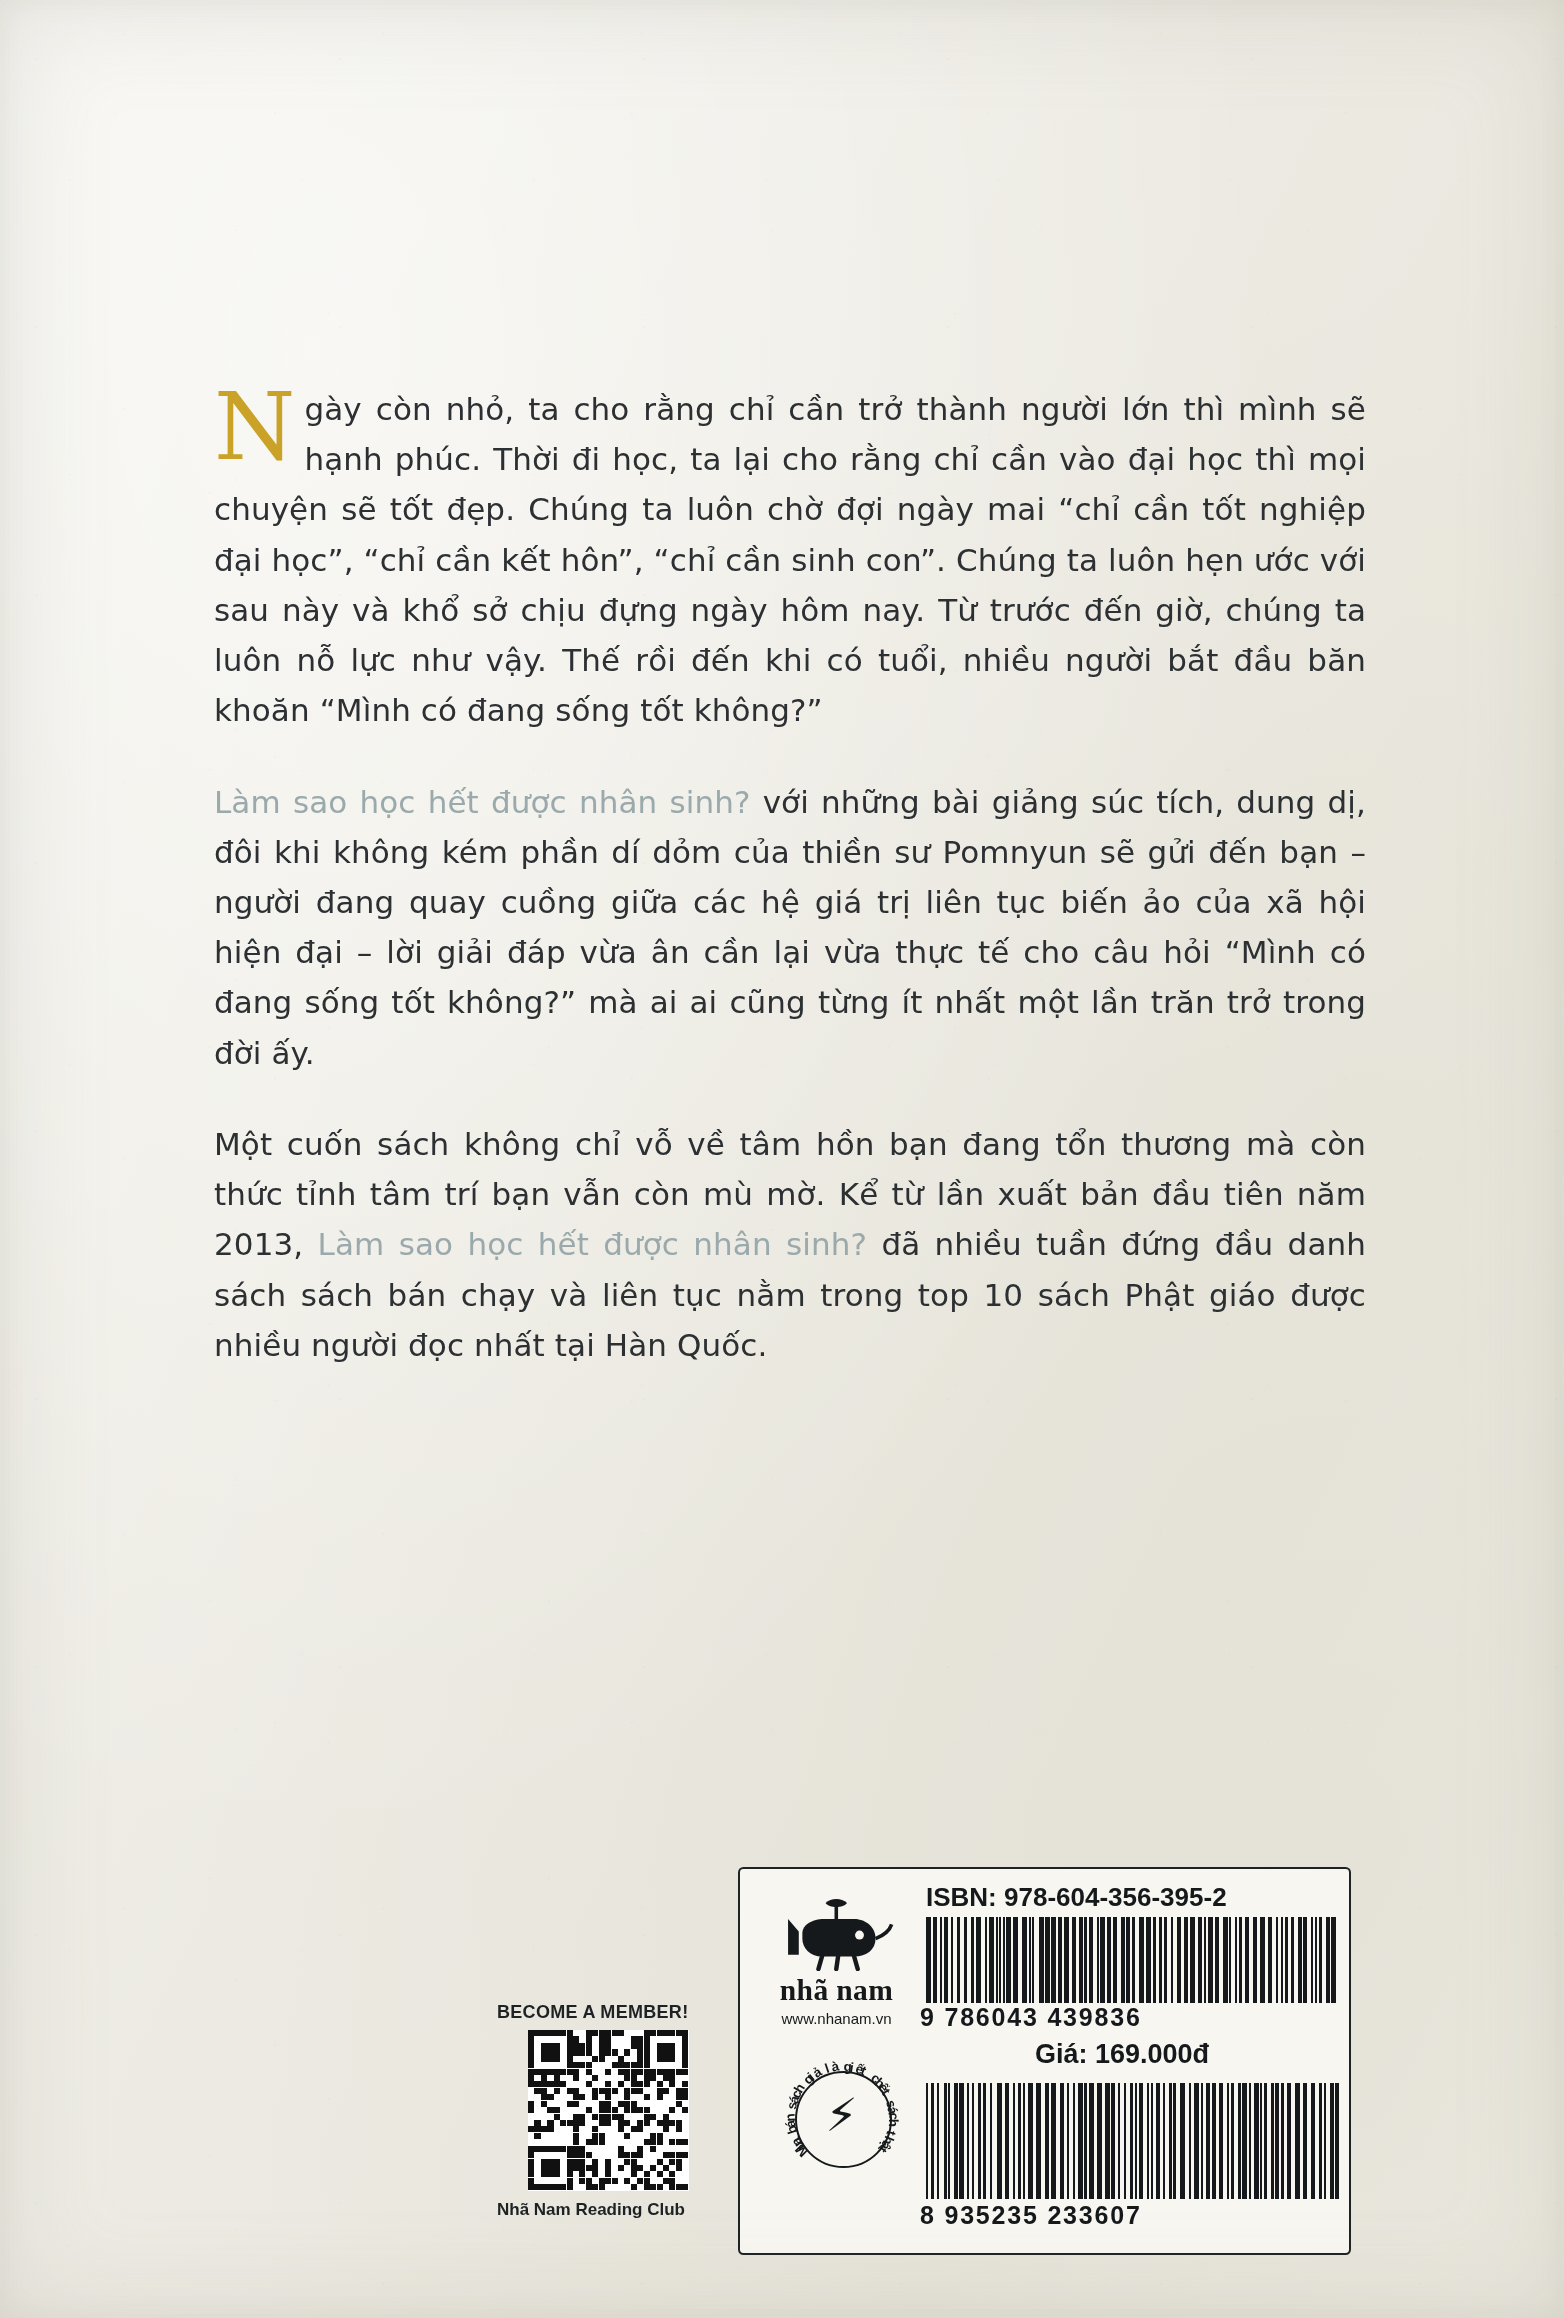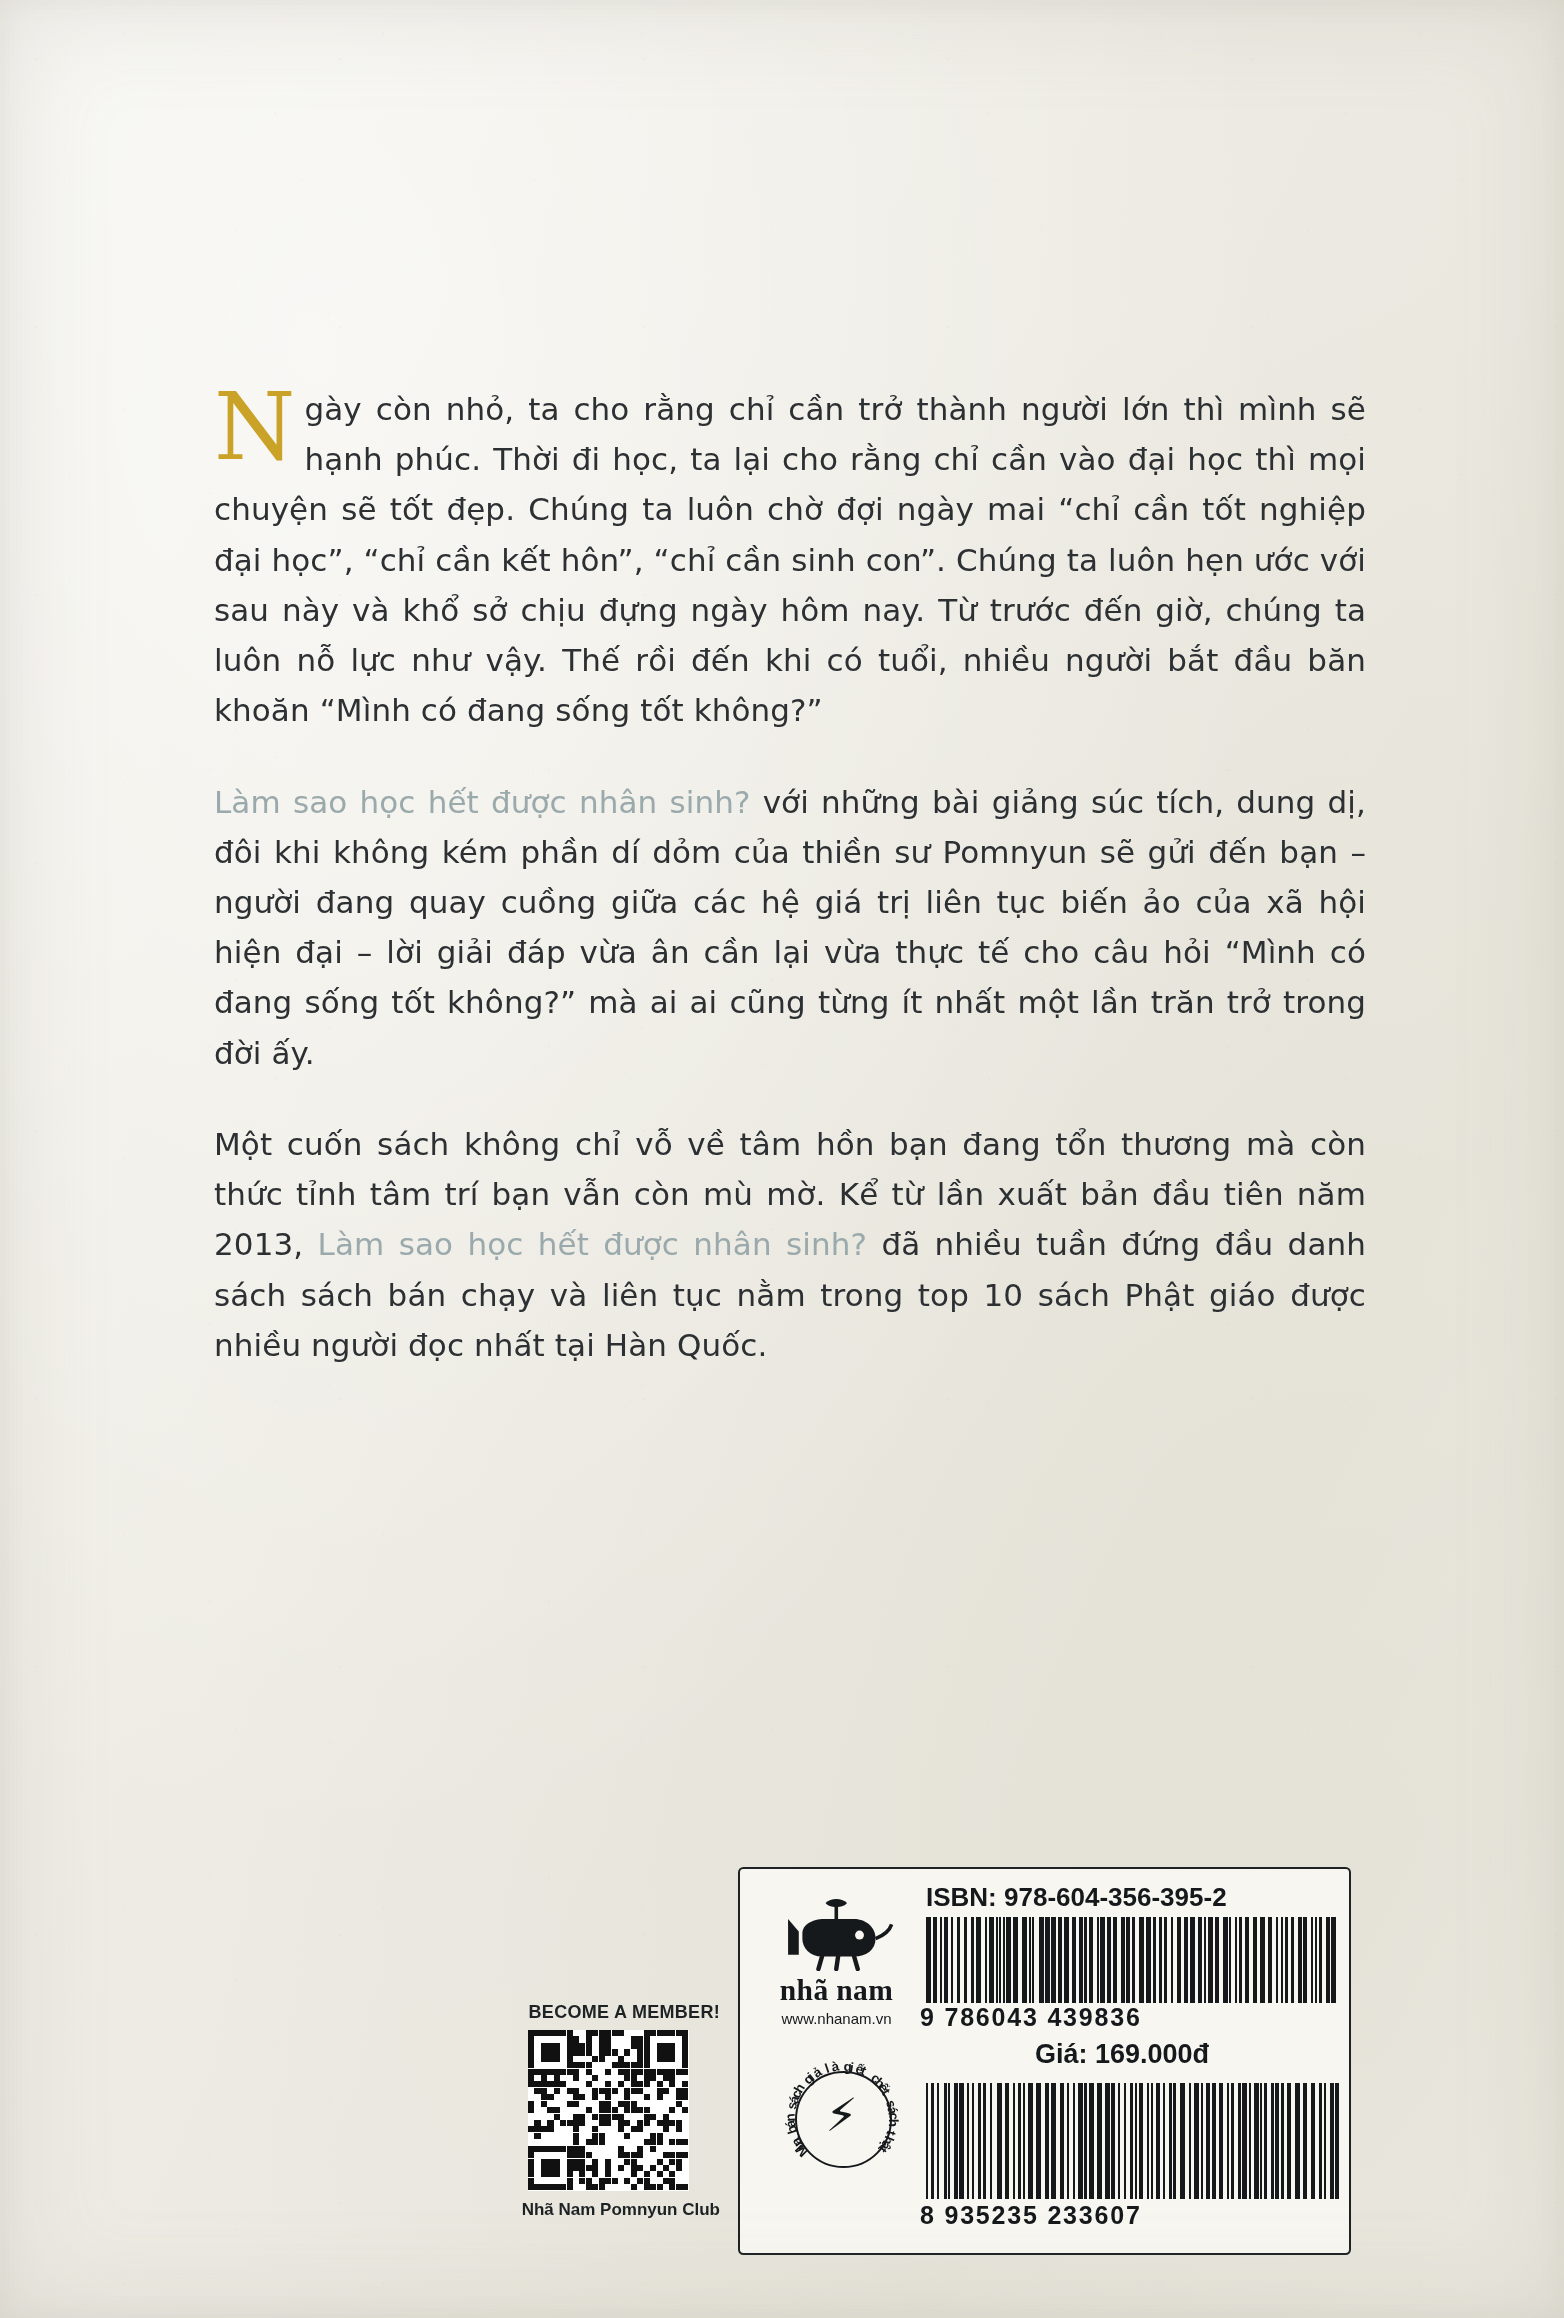--- a/index.html
+++ b/index.html
@@ -76,21 +76,21 @@
   .title-ref {
     color: #9aa9ab;
   }
 
   
   .member-block {
     position: absolute;
     left: 497px;
     top: 2002px;
     width: 223px;
-    text-align: right;
+    text-align: left;
   }
   .member-title {
     font-family: "Liberation Sans", sans-serif;
     font-size: 18px;
     font-weight: bold;
     color: #1d2224;
     letter-spacing: 0.3px;
     margin-bottom: 7.1px;
   }
   .qr {
@@ -605,21 +605,21 @@
       <div class="cell" style="left: 64px; top: 154px; width: 6.4px; height: 6.4px;"></div>
       <div class="cell" style="left: 71px; top: 154px; width: 6.4px; height: 6.4px;"></div>
       <div class="cell" style="left: 103px; top: 154px; width: 6.4px; height: 6.4px;"></div>
       <div class="cell" style="left: 116px; top: 154px; width: 6.4px; height: 6.4px;"></div>
       <div class="cell" style="left: 122px; top: 154px; width: 6.4px; height: 6.4px;"></div>
       <div class="cell" style="left: 129px; top: 154px; width: 6.4px; height: 6.4px;"></div>
       <div class="cell" style="left: 141px; top: 154px; width: 6.4px; height: 6.4px;"></div>
       <div class="cell" style="left: 148px; top: 154px; width: 6.4px; height: 6.4px;"></div>
       <div class="cell" style="left: 154px; top: 154px; width: 6.4px; height: 6.4px;"></div>
     </div>
-  <div class="member-caption">Nhã Nam Pomnyun Club</div>
+  <div class="member-caption">Nhã Nam Reading Club</div>
 </div>
 
 <div class="isbn-box">
 
   <div class="logo-area">
     <svg class="logo-mark" viewBox="0 0 140 88">
       <path d="M18 30 L18 70 L30 70 L30 44 Z" fill="#15191b"></path>
       <path d="M34 46 C34 36 46 30 58 30 L92 30 C106 30 116 40 116 52 C116 64 106 72 92 72 L56 72 C42 72 34 62 34 52 Z" fill="#15191b"></path>
       <circle cx="98" cy="48" r="5" fill="#f7f6f1"></circle>
       <path d="M60 12 C66 6 78 6 84 12 C80 18 64 18 60 12 Z" fill="#15191b"></path>

